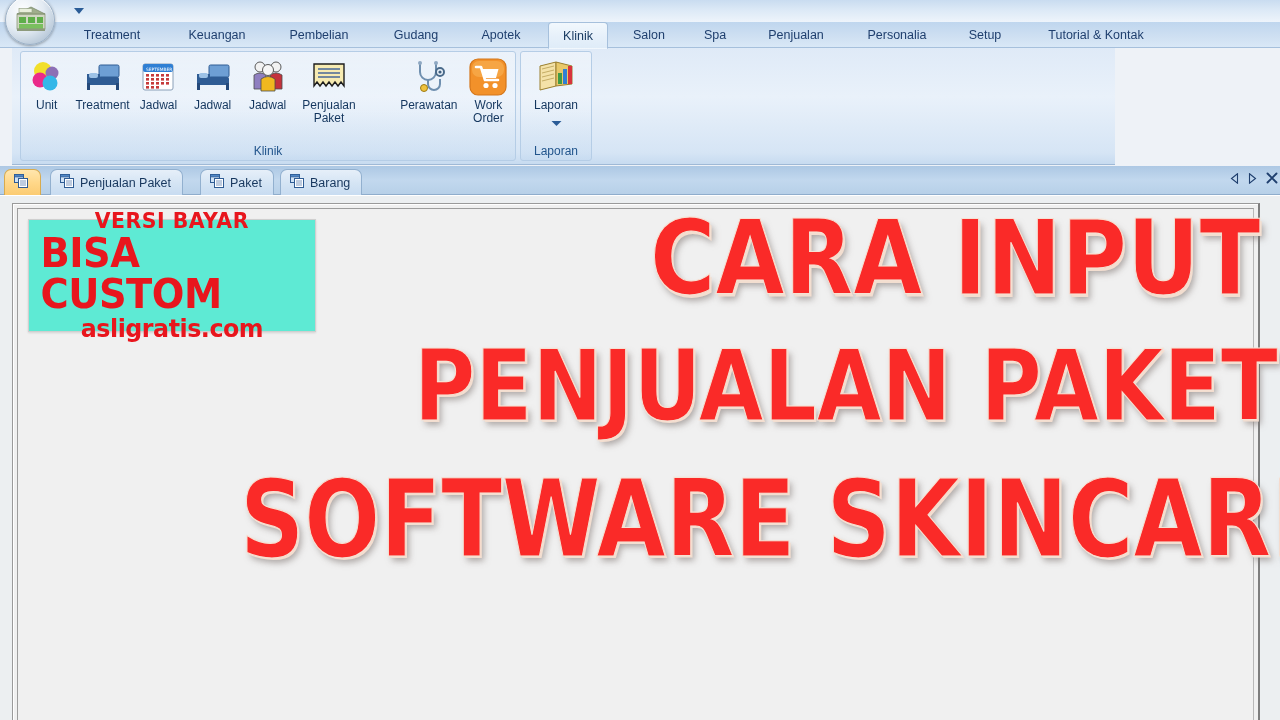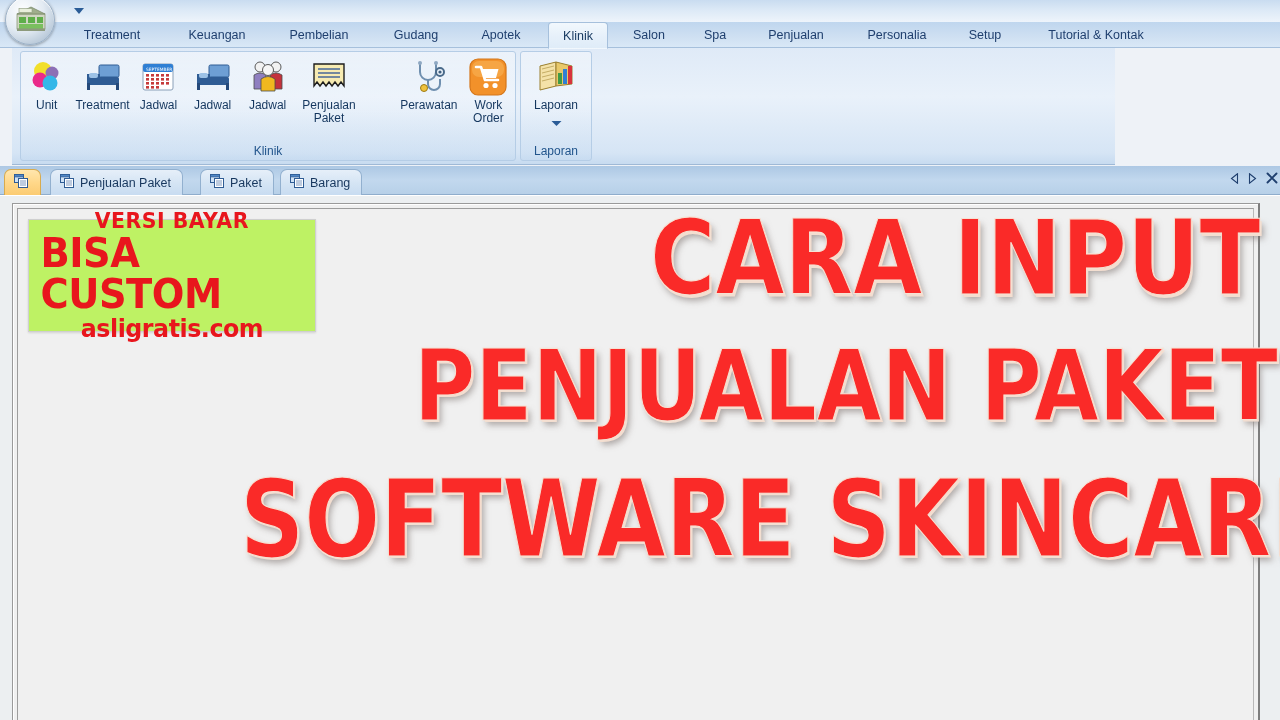--- a/index.html
+++ b/index.html
@@ -181,21 +181,21 @@
     background: #f0f0f0;
     border: 1px solid #b8b8b8;
     border-top-color: #9d9d9d;
     border-left-color: #9d9d9d;
   }
 
   
   .badge {
     position: absolute; left: 10px; top: 10px;
     width: 288px; height: 113px;
-    background: #bef264;
+    background: #5eead4;
     border: 1px solid #cfcfcf;
     box-shadow: 0 1px 2px rgba(0,0,0,0.12);
     display: flex; flex-direction: column;
     align-items: center; justify-content: center;
     padding: 4px 6px;
   }
   .badge .l1 {
     font-family: "DejaVu Sans", sans-serif;
     font-weight: bold;
     font-size: 22px;

